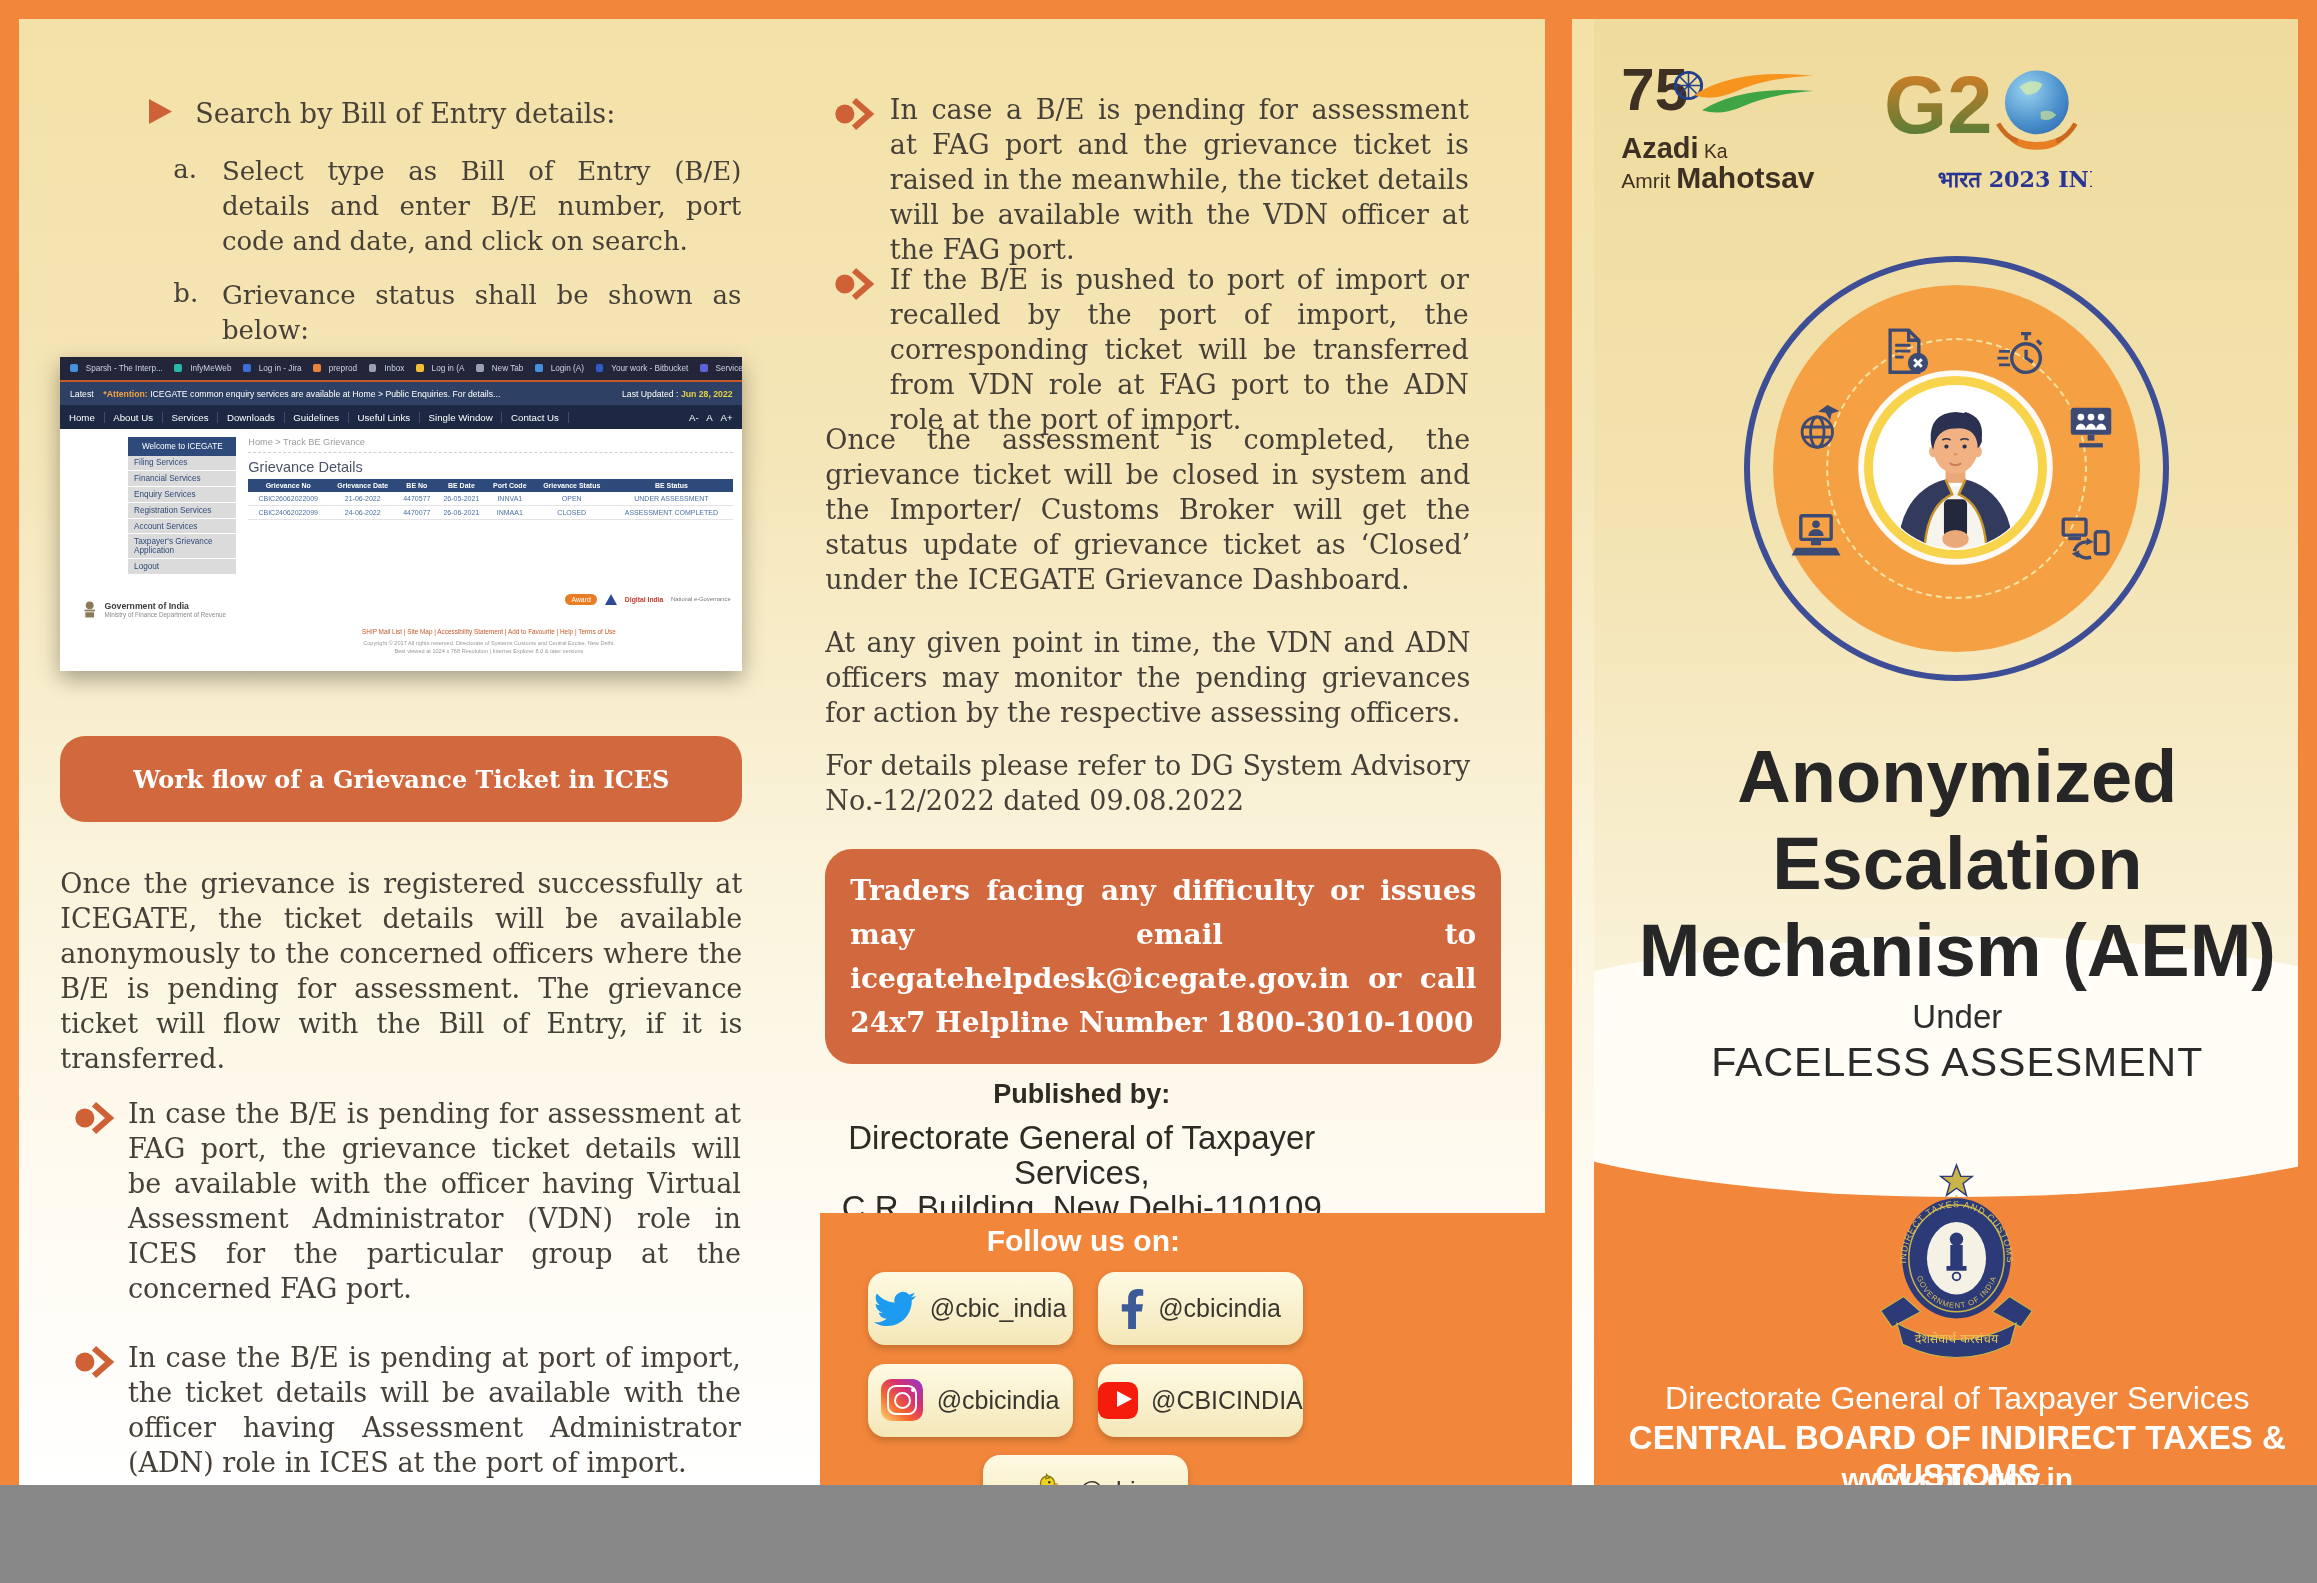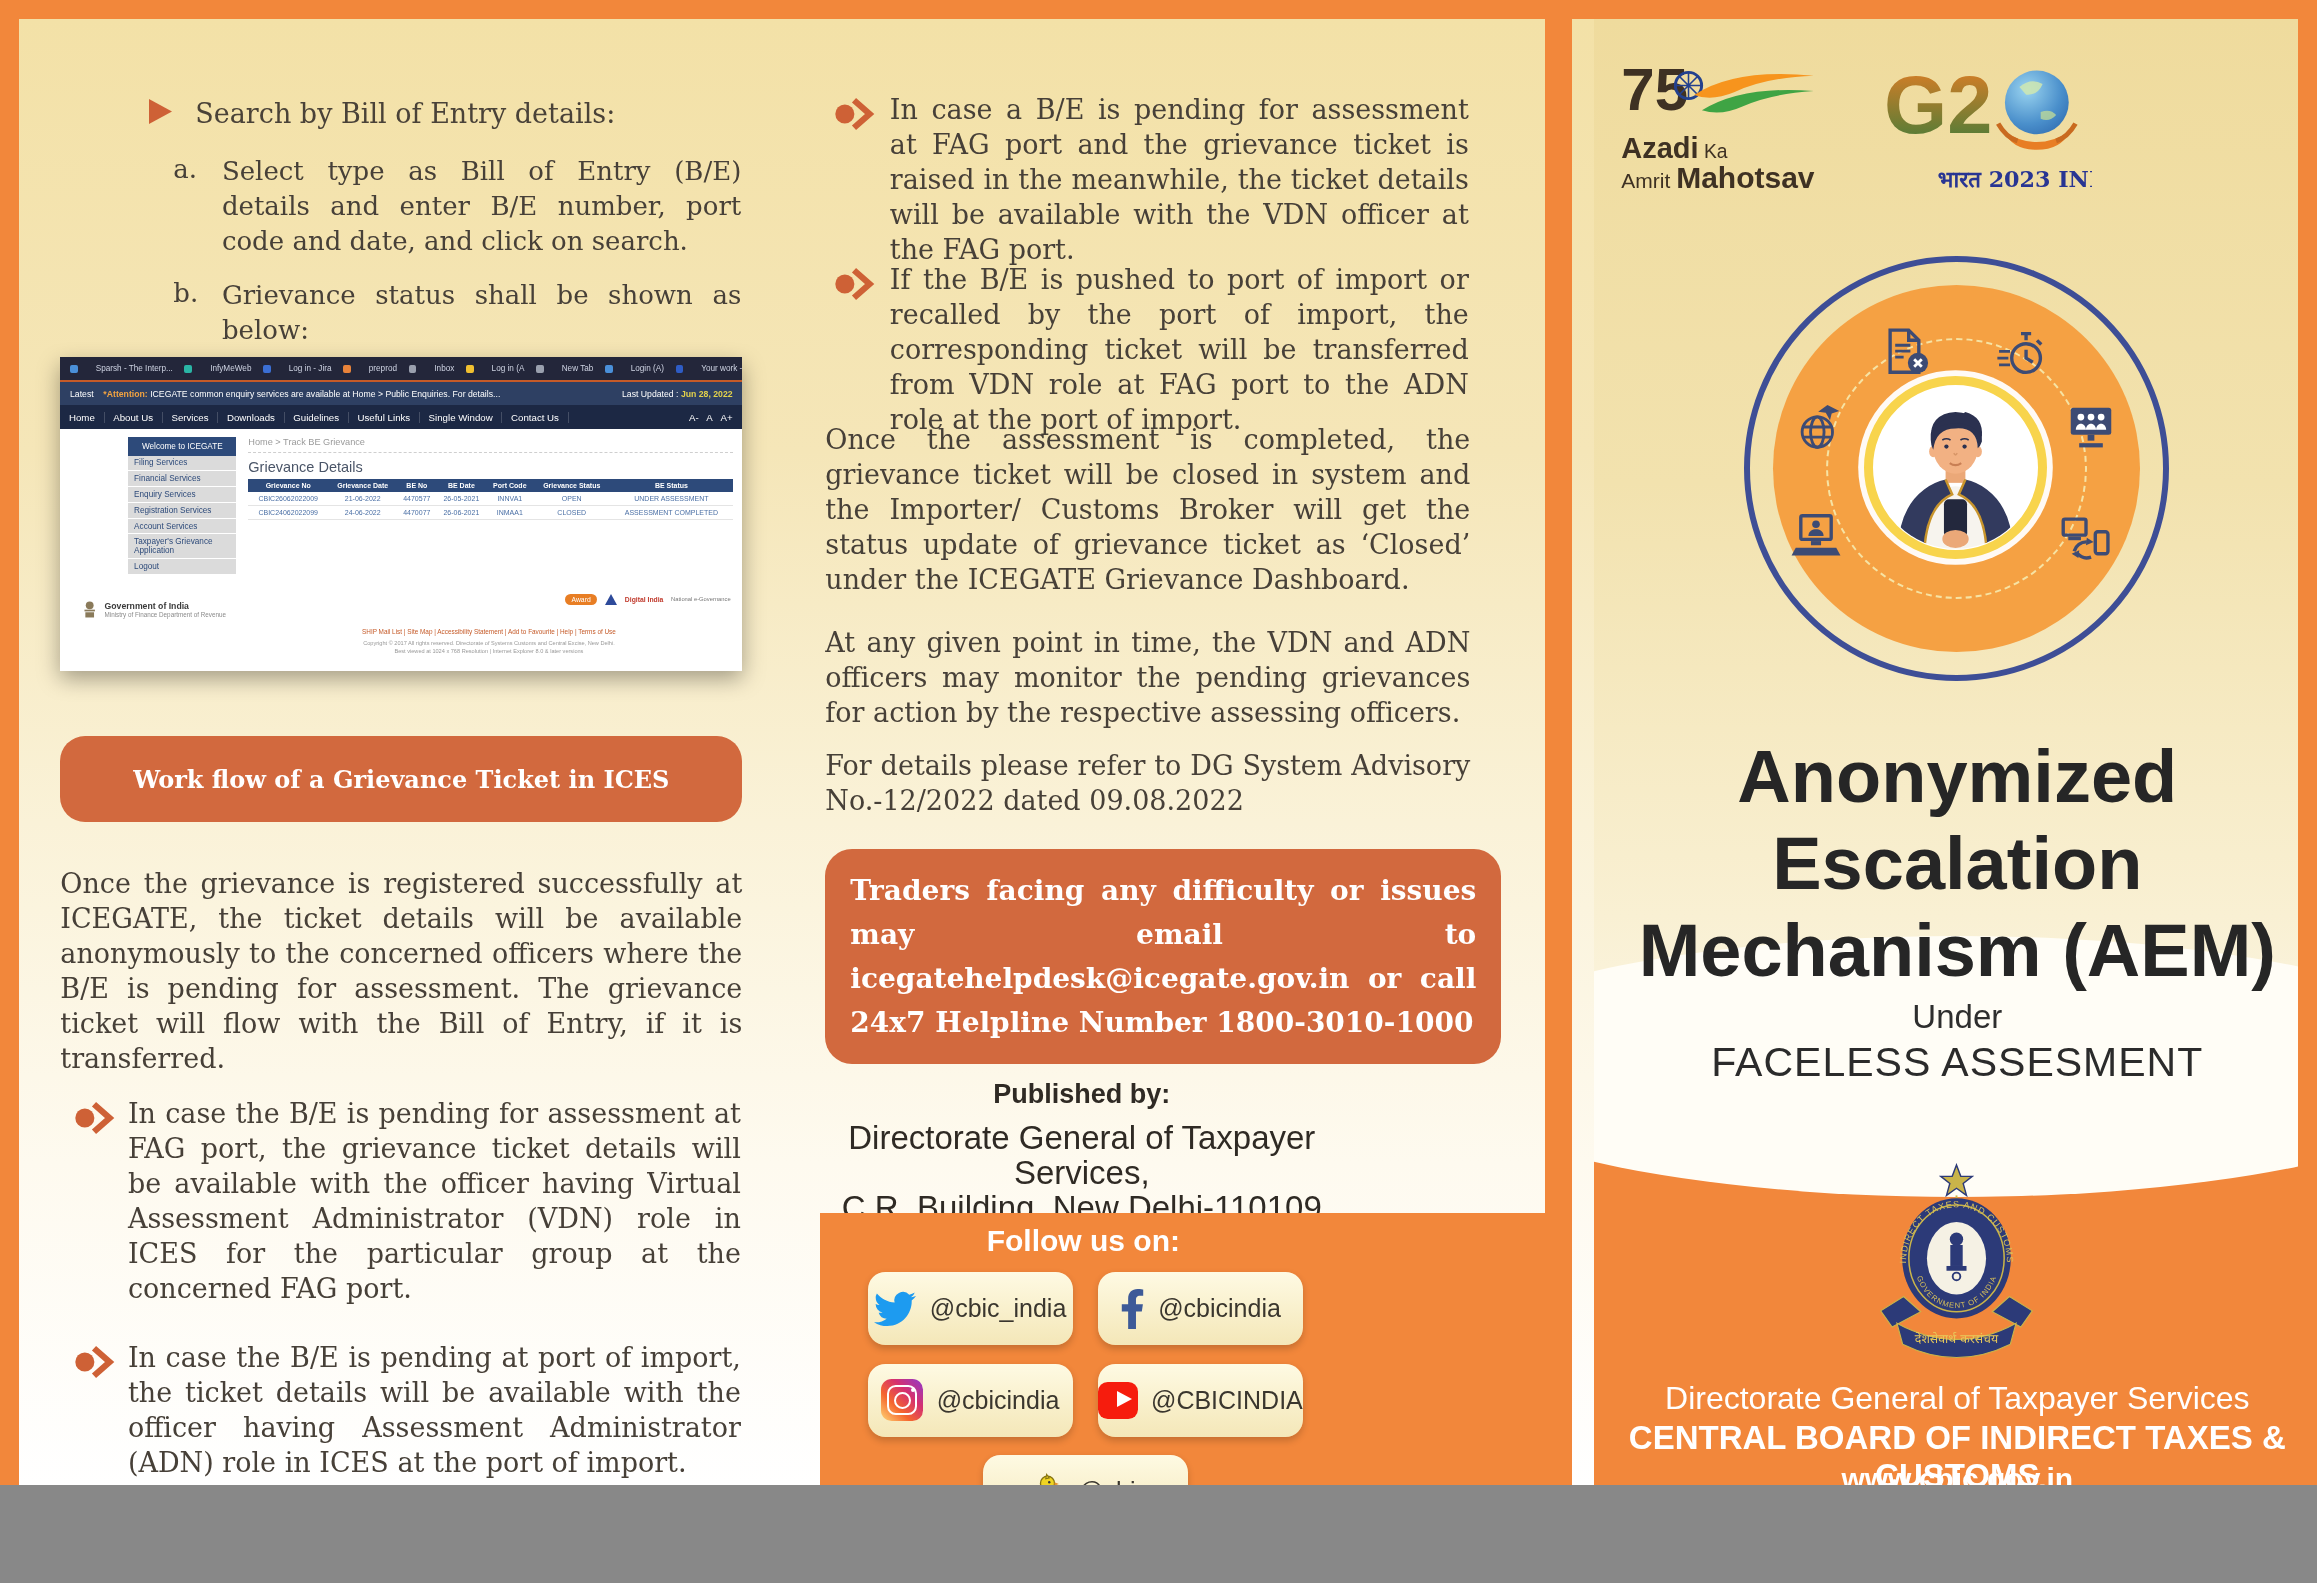--- a/index.html
+++ b/index.html
@@ -21,21 +21,21 @@
   .step-label { font-size:26px; width:37px; flex:0 0 auto; }
   .step-text { font-size:26px; line-height:35px; }
   .wf-box { background:#D2693E; border-radius:25px; color:#fff; display:flex; align-items:center;
             justify-content:center; font-weight:bold; font-size:24px; }
   .pnum { text-align:center; font-size:25px; color:#3A352E; }
 
   
   .shot { background:#fff; box-shadow:0 7.7px 21px rgba(0,0,0,.35); font-family:"Liberation Sans", sans-serif; }
   .shot .bm { height:23px; background:#23263A; display:flex; align-items:center; gap:11.6px; padding:0 9.7px;
               color:#CED3E2; font-size:8.2px; white-space:nowrap; overflow:hidden; }
-  .shot .bmk { display:flex; align-items:center; gap:18px; }
+  .shot .bmk { display:flex; align-items:flex-start; gap:8px; }
   .shot .fav { width:7.7px; height:7.7px; border-radius:1.9px; display:inline-block; }
   .shot .attn { height:25px; background:#2E4063; border-top:2.9px solid #C55A28; display:flex; align-items:center;
                 gap:9.7px; padding:0 9.7px; color:#fff; font-size:8.7px; white-space:nowrap; overflow:hidden; }
   .shot .attn .pre { color:#F2A341; font-weight:bold; }
   .shot .attn .fill { flex:1 1 auto; overflow:hidden; }
   .shot .attn .lu b { color:#E3D24B; font-weight:bold; }
   .shot .nav { height:24px; background:#1C2844; display:flex; align-items:center; color:#fff; font-size:9.7px; }
   .shot .nav span { padding:0 8.7px; border-right:1px solid rgba(255,255,255,.18); }
   .shot .nav .fc { margin-left:auto; border:none; display:flex; gap:7.7px; padding-right:9.7px; }
   .shot .nav .fc span { border:none; padding:0; }

